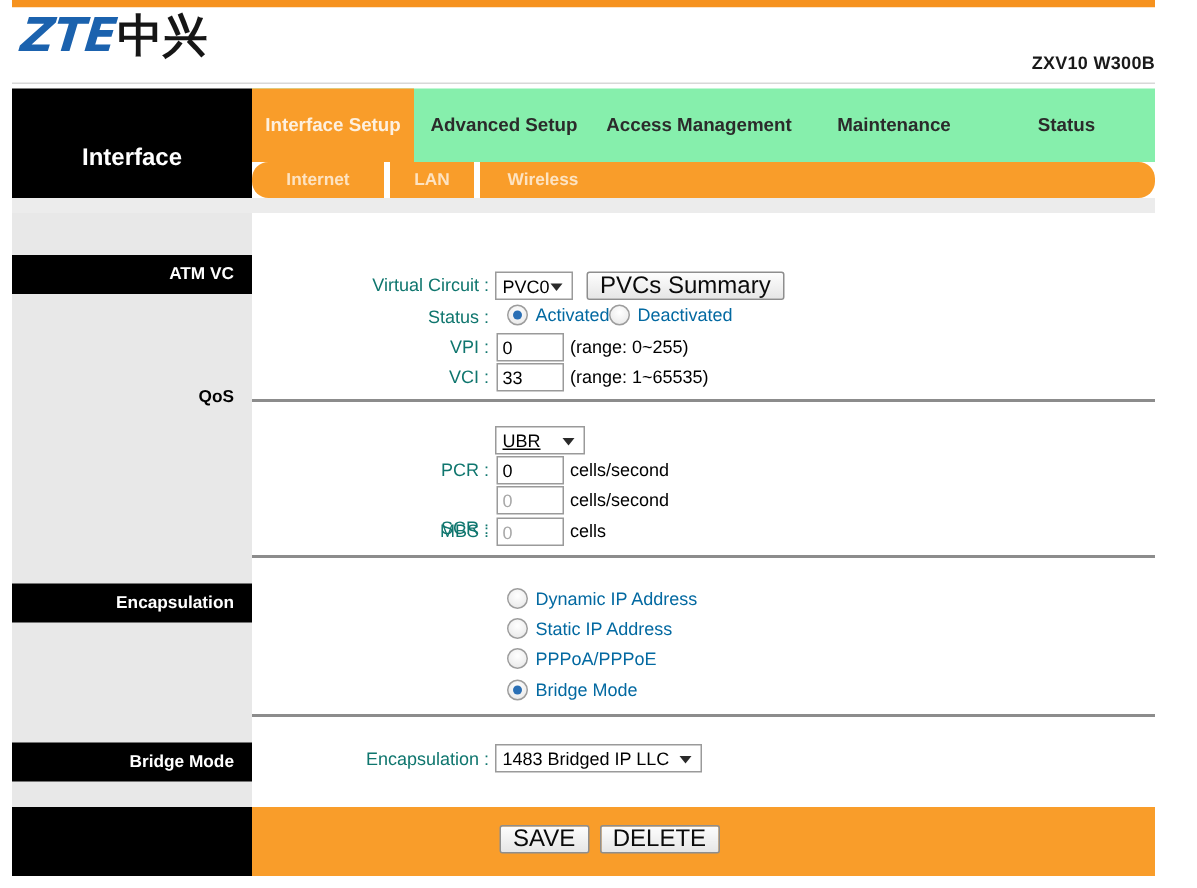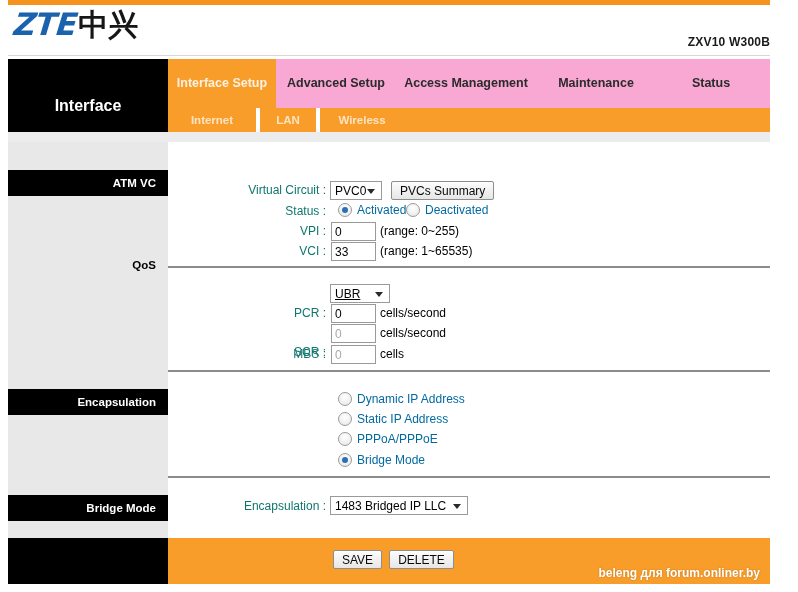--- a/index.html
+++ b/index.html
@@ -100,21 +100,21 @@
     display: flex;
     align-items: center;
     justify-content: center;
   }
   .nav-tabs {
     position: absolute;
     left: 168px;
     top: 0;
     width: 602px;
     height: 49px;
-    background: #f9a8d4;
+    background: #86efac;
   }
   .nav-tab {
     position: absolute;
     top: 0;
     height: 49px;
     display: flex;
     align-items: center;
     justify-content: center;
     text-align: center;
     font-size: 12.5px;
@@ -127,20 +127,21 @@
     background: #f99d2a;
     color: #fdf0df;
   }
   .subtabs {
     position: absolute;
     left: 168px;
     top: 49px;
     width: 602px;
     height: 24px;
     background: #f99d2a;
+    border-radius: 11px;
   }
   .subtab {
     position: absolute;
     top: 0;
     height: 24px;
     display: flex;
     align-items: center;
     justify-content: center;
     font-size: 11.5px;
     font-weight: bold;
@@ -262,21 +263,21 @@
     box-sizing: border-box;
     display: inline-flex;
     align-items: center;
     justify-content: center;
     height: 19px;
     padding: 0 8px;
     border: 1px solid #8e8e8e;
     border-radius: 2px;
     background: linear-gradient(#fdfdfd, #e6e6e6);
     font-family: "Liberation Sans", sans-serif;
-    font-size: 12px;
+    font-size: 16px;
     color: #0a0a0a;
     cursor: pointer;
     white-space: nowrap;
   }
 
   .radio-item {
     position: absolute;
     display: flex;
     align-items: center;
     font-size: 12px;
@@ -470,15 +471,14 @@
   </div>
 
 </div>
 
 <div class="footer">
   <div class="footer-black"></div>
   <div class="footer-btns">
     <div class="btn">SAVE</div>
     <div class="btn">DELETE</div>
   </div>
-  <div class="watermark">beleng для forum.onliner.by</div>
 </div>
 <div class="bottom-white"></div>
 
 </body></html>

